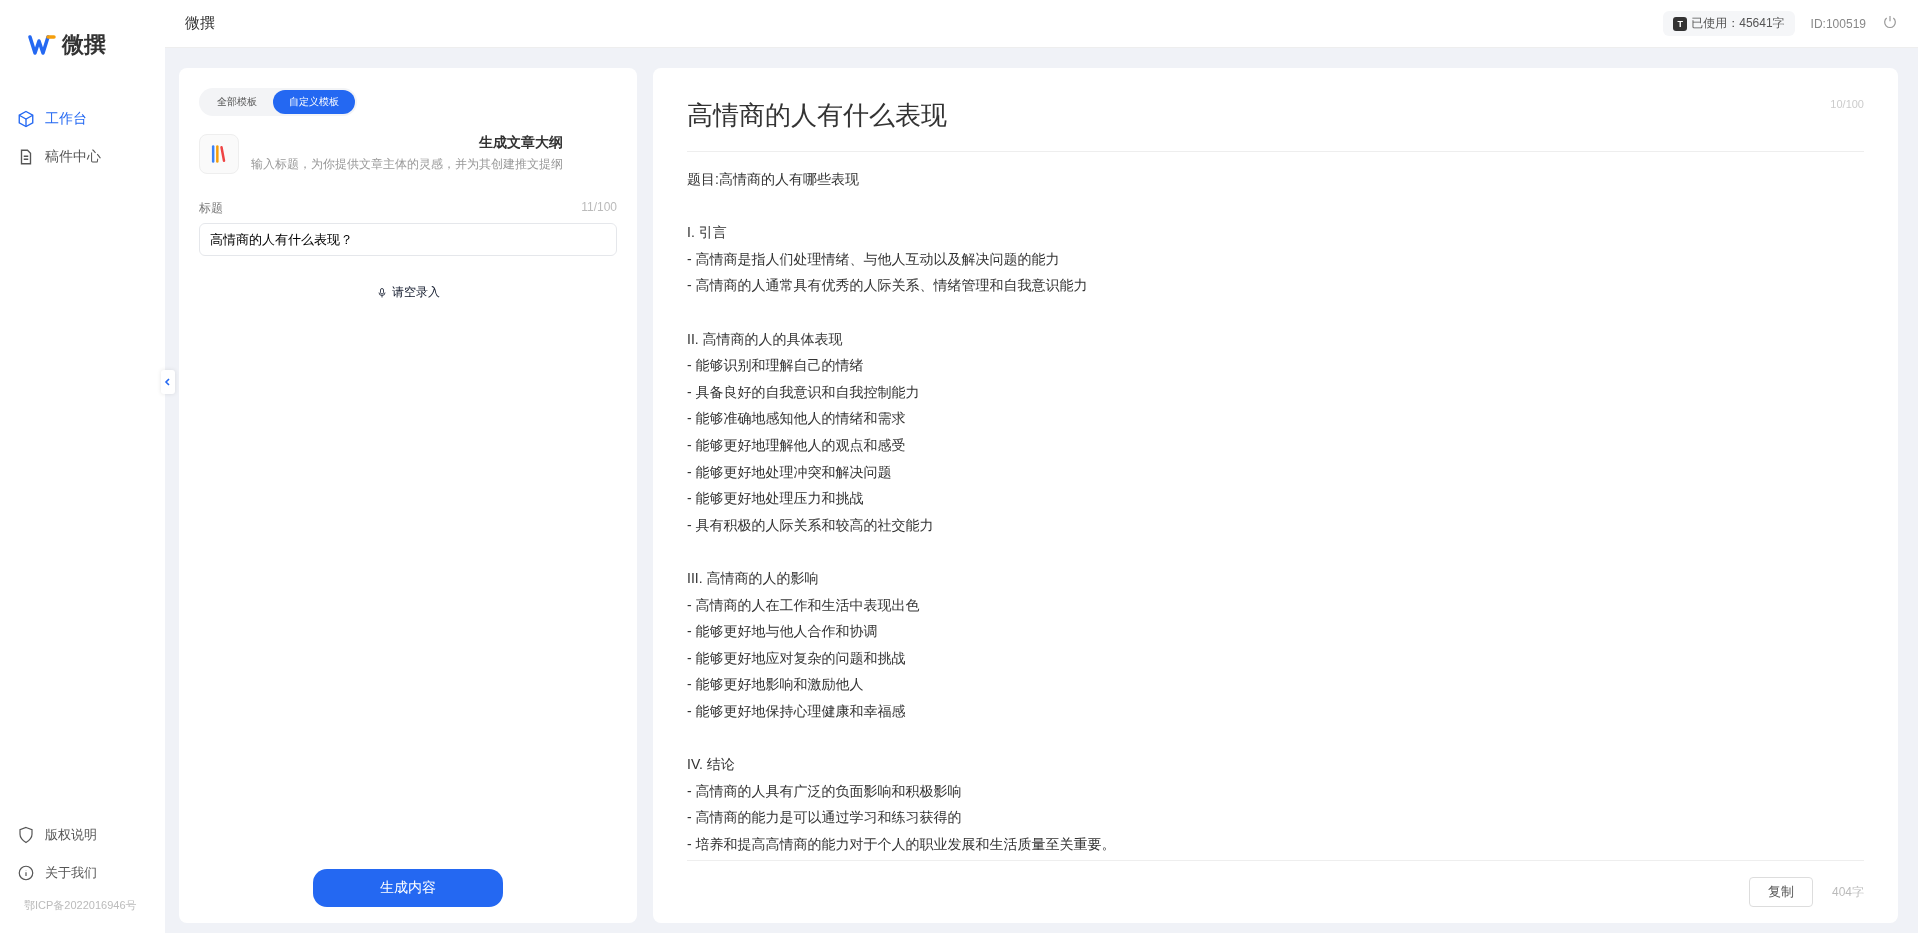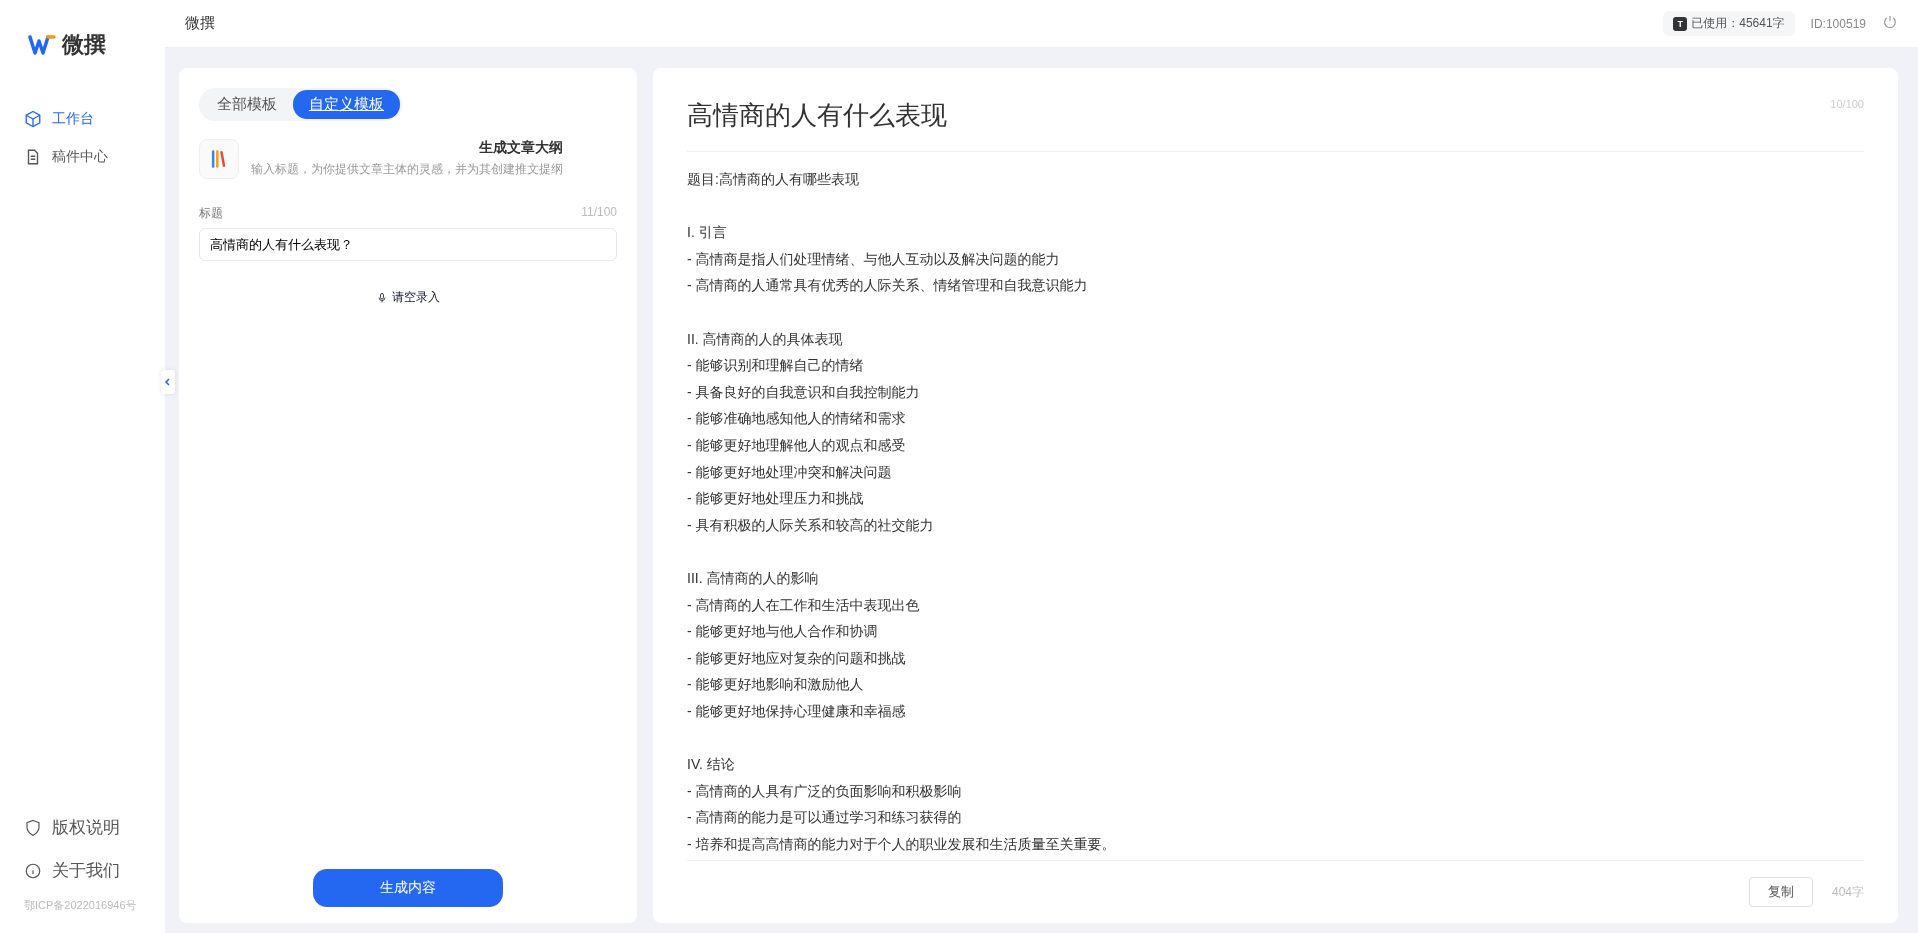--- a/index.html
+++ b/index.html
@@ -5,48 +5,48 @@
 * { margin: 0; padding: 0; box-sizing: border-box; }
 body { font-family: -apple-system, BlinkMacSystemFont, "PingFang SC", "Microsoft YaHei", sans-serif; background: #f0f2f7; color: #333; font-size: 14px; overflow: hidden; }
 
 .app { display: flex; height: 100vh; }
 
 .sidebar { width: 165px; background: #fff; display: flex; flex-direction: column; position: relative; }
 .logo-area { padding: 30px 20px 40px 28px; display: flex; align-items: center; gap: 6px; }
 .logo-icon { width: 28px; height: 24px; position: relative; }
 .logo-text { font-size: 22px; font-weight: 700; color: #333; }
 .nav-list { flex: 1; }
-.nav-item { display: flex; align-items: center; gap: 10px; padding: 10px 24px; cursor: pointer; color: #555; }
+.nav-item { display: flex; align-items: center; gap: 10px; padding: 10px 17px; cursor: pointer; color: #555; }
 .nav-item.active { color: #2468f2; }
 .nav-item svg { width: 18px; height: 18px; }
 
 .nav-bottom { padding-bottom: 10px; }
-.nav-bottom .nav-item { font-size: 17px; }
+.nav-bottom .nav-item { font-size: 13px; }
 .icp { font-size: 11px; color: #bbb; padding: 6px 24px 10px; }
 
 .collapse-handle { position: absolute; right: -10px; top: 370px; width: 14px; height: 24px; background: #fff; border-radius: 3px; display: flex; align-items: center; justify-content: center; box-shadow: 0 0 4px rgba(0,0,0,0.1); cursor: pointer; }
 .collapse-handle svg { width: 10px; height: 10px; }
 
 .main { flex: 1; display: flex; flex-direction: column; }
 .topbar { height: 48px; background: #fff; display: flex; align-items: center; padding: 0 20px; gap: 16px; border-bottom: 1px solid #eee; }
 .topbar-title { font-size: 15px; font-weight: 500; flex: 1; }
 .usage-badge { background: #f5f6f8; border-radius: 6px; padding: 4px 10px; font-size: 12px; color: #555; display: flex; align-items: center; gap: 4px; }
 .usage-badge .t-icon { background: #333; color: #fff; width: 14px; height: 14px; border-radius: 3px; font-size: 9px; display: flex; align-items: center; justify-content: center; font-weight: bold; }
 .id-text { font-size: 12px; color: #888; }
 .power-icon { color: #999; cursor: pointer; }
 
 .workspace { flex: 1; display: flex; gap: 16px; padding: 20px 20px 10px 14px; overflow: hidden; }
 
 .panel { background: #fff; border-radius: 8px; display: flex; flex-direction: column; overflow: hidden; }
 .panel-left { width: 458px; padding: 20px 20px 16px; }
 .panel-right { flex: 1; padding: 20px 34px 16px; }
 
 .tabs { display: flex; gap: 0; background: #f3f4f6; border-radius: 16px; padding: 2px; width: fit-content; margin-bottom: 18px; }
-.tab { padding: 5px 16px; font-size: 15px; border-radius: 14px; cursor: pointer; color: #555; }
-.tab.active { background: #2468f2; color: #fff; text-decoration: underline; }
+.tab { padding: 5px 16px; font-size: 10px; border-radius: 14px; cursor: pointer; color: #555; }
+.tab.active { background: #2468f2; color: #fff; }
 
 .template-card { display: flex; gap: 12px; margin-bottom: 26px; align-items: flex-start; text-align: right; }
 .template-icon { width: 40px; height: 40px; border-radius: 8px; background: #fafafa; border: 1px solid #eee; display: flex; align-items: center; justify-content: center; }
 .template-icon svg { width: 20px; height: 20px; }
 .template-info .t-title { font-size: 14px; font-weight: 600; margin-bottom: 4px; }
 .template-info .t-desc { font-size: 12px; color: #999; }
 
 .form-row { margin-bottom: 10px; }
 .form-label { display: flex; justify-content: space-between; font-size: 12px; color: #777; margin-bottom: 6px; }
 .form-label .count { color: #bbb; }

